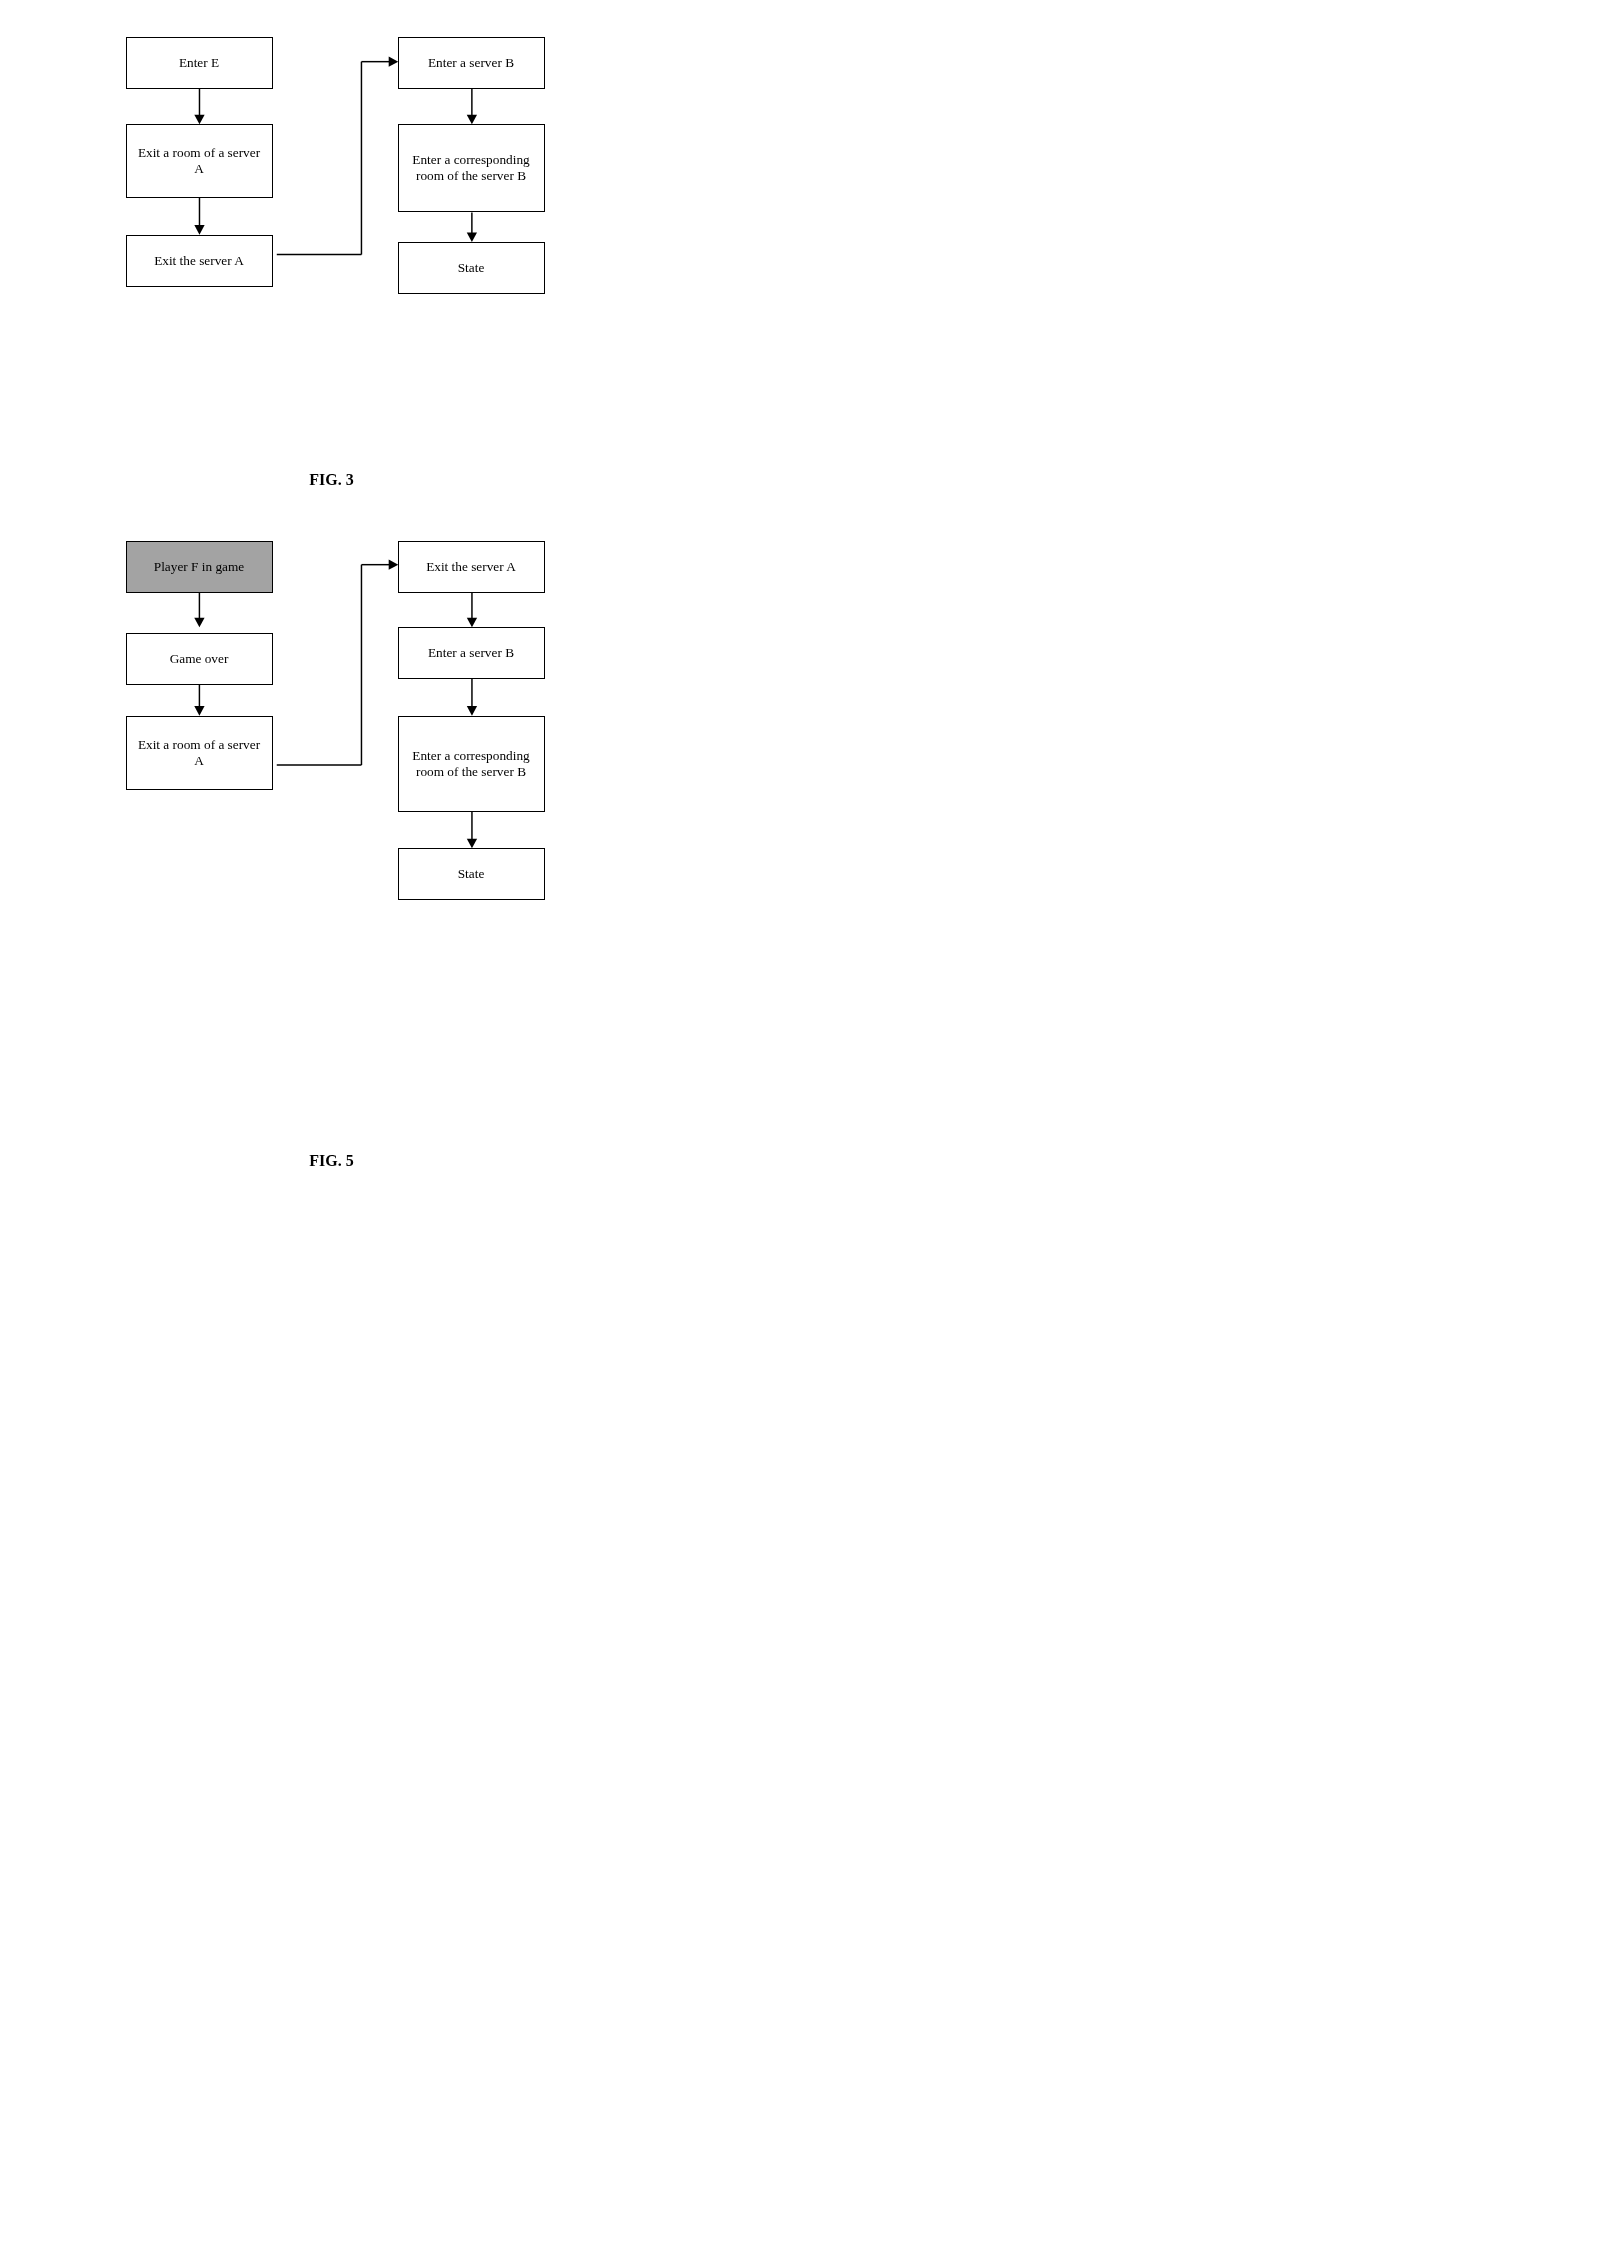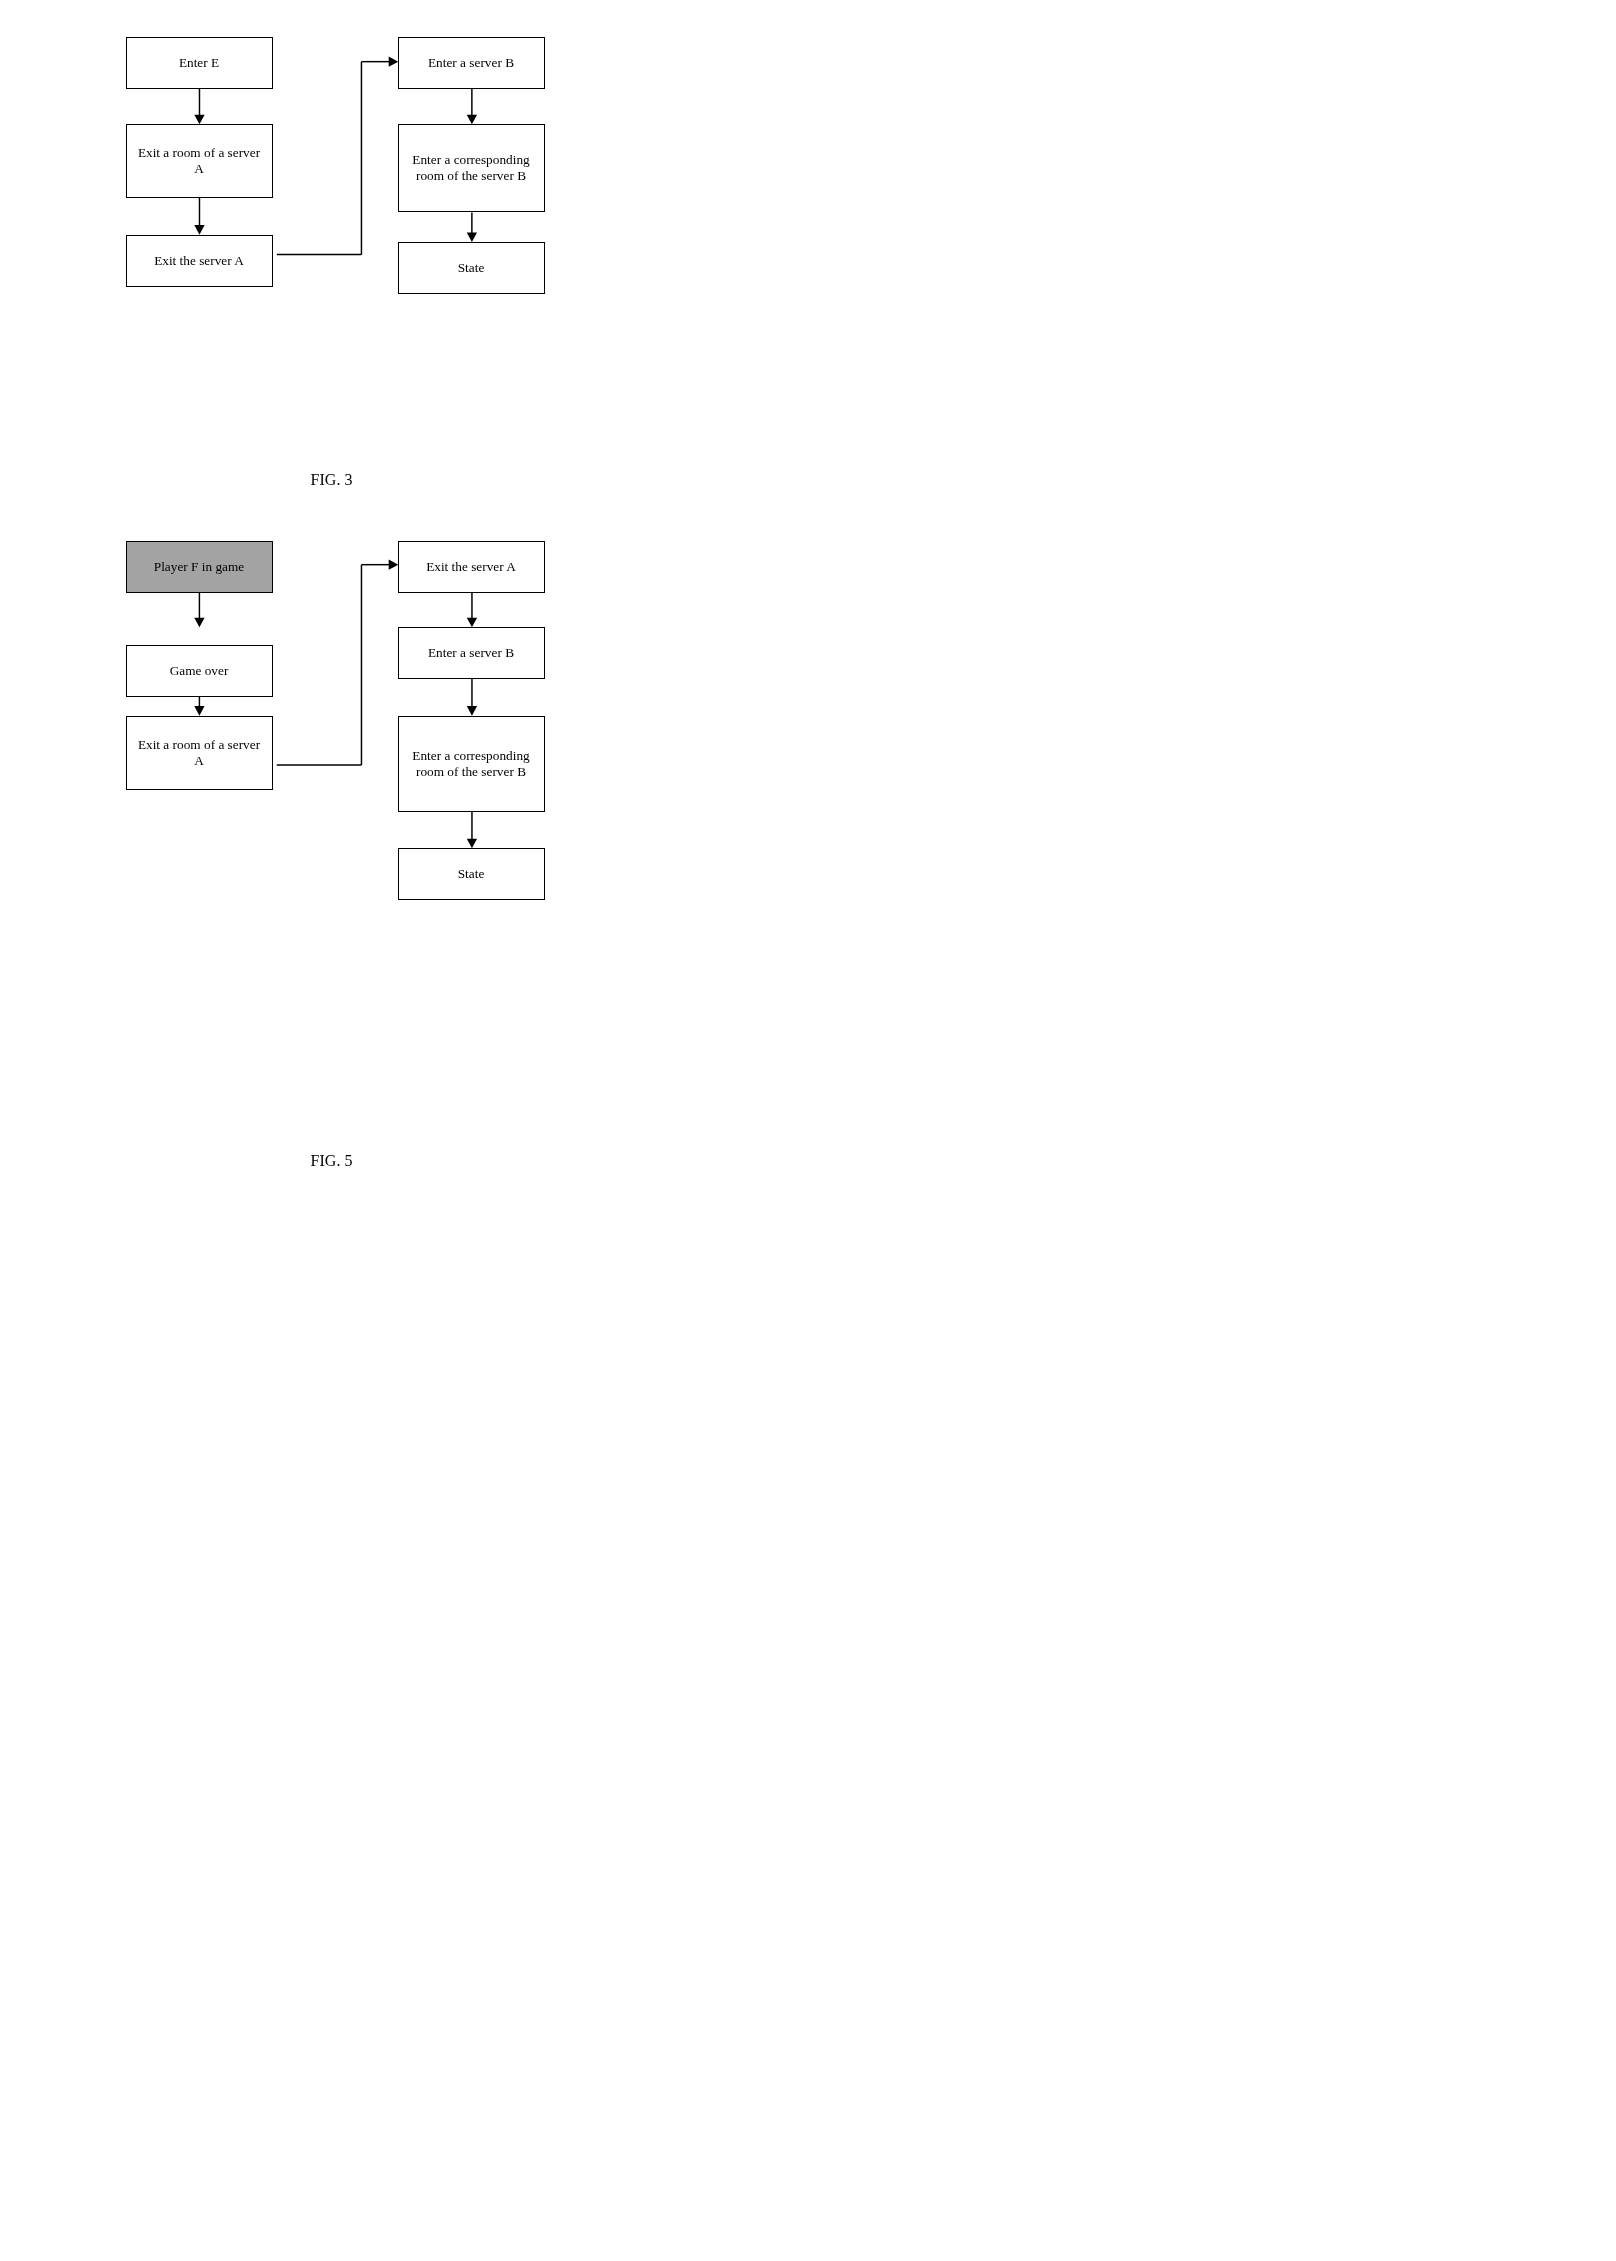--- a/index.html
+++ b/index.html
@@ -13,21 +13,21 @@
 
     .figure-container {
       display: flex;
       flex-direction: column;
       align-items: center;
       margin-bottom: 44px;
     }
 
     .figure-label {
       font-size: 16px;
-      font-weight: normal;
+      font-weight: bold;
       margin-top: 7.4px;
       text-align: center;
     }
   </style>
 </head>
 <body>
 
 <div class="figure-container">
 
   <div style="position:relative; width:516px; height:427px; margin-bottom:7.4px;">
@@ -104,21 +104,21 @@
       <polygon points="533,235 547,235 540,248" fill="#000"></polygon>
 
       <line x1="540" y1="378" x2="540" y2="418" stroke="#000" stroke-width="2"></line>
       <polygon points="533,415 547,415 540,428" fill="#000"></polygon>
     </svg>
 
     <div style="position:absolute;left:52px;top:7.4px;width:147px;min-height:52px;border:1.5px solid #000;display:flex;align-items:center;justify-content:center;text-align:center;font-size:13.3px;padding:7.4px;background:#a3a3a3;">
       <span>Player F in game</span>
     </div>
 
-    <div style="position:absolute;left:52px;top:112px;width:147px;min-height:52px;border:1.5px solid #000;display:flex;align-items:center;justify-content:center;text-align:center;font-size:13.3px;padding:7.4px;background:#fff;">
+    <div style="position:absolute;left:52px;top:100px;width:147px;min-height:52px;border:1.5px solid #000;display:flex;align-items:center;justify-content:center;text-align:center;font-size:13.3px;padding:7.4px;background:#fff;">
       <span>Game over</span>
     </div>
 
     <div style="position:absolute;left:52px;top:183px;width:147px;min-height:74px;border:1.5px solid #000;display:flex;align-items:center;justify-content:center;text-align:center;font-size:13.3px;padding:7.4px;background:#fff;">
       <span>Exit a room of a server A</span>
     </div>
 
     <div style="position:absolute;left:324px;top:7.4px;width:147px;min-height:52px;border:1.5px solid #000;display:flex;align-items:center;justify-content:center;text-align:center;font-size:13.3px;padding:7.4px;background:#fff;">
       <span>Exit the server A</span>
     </div>

